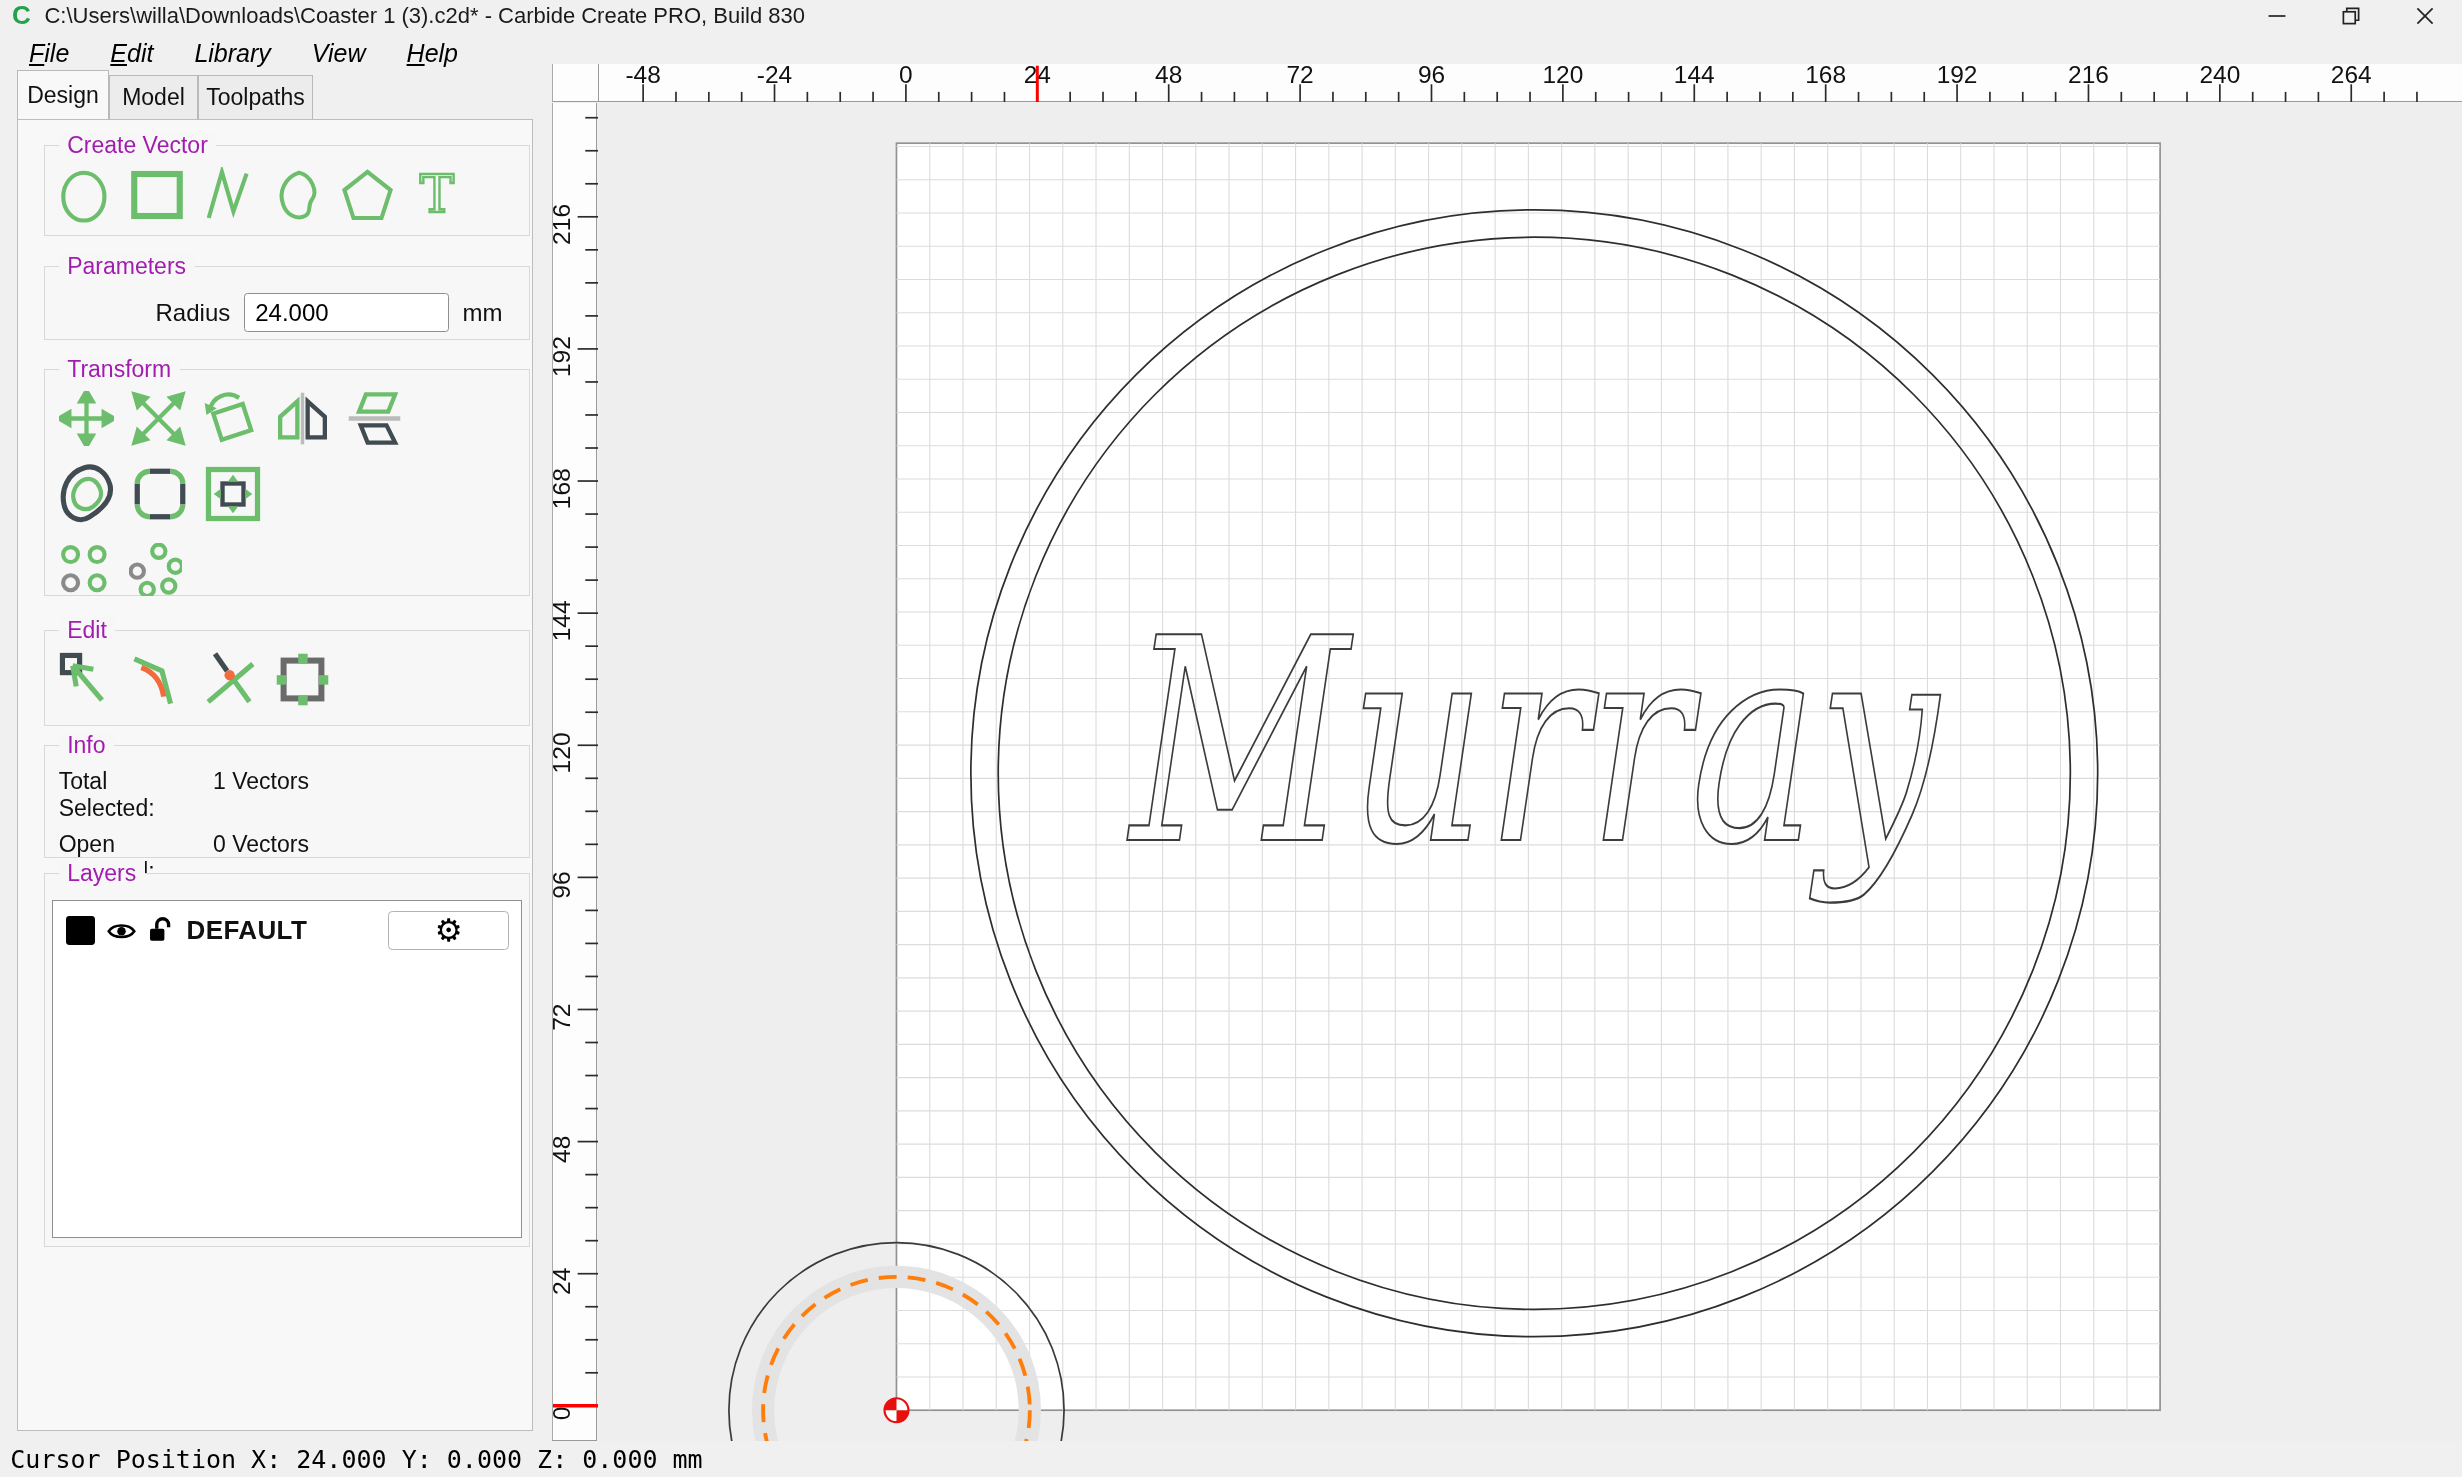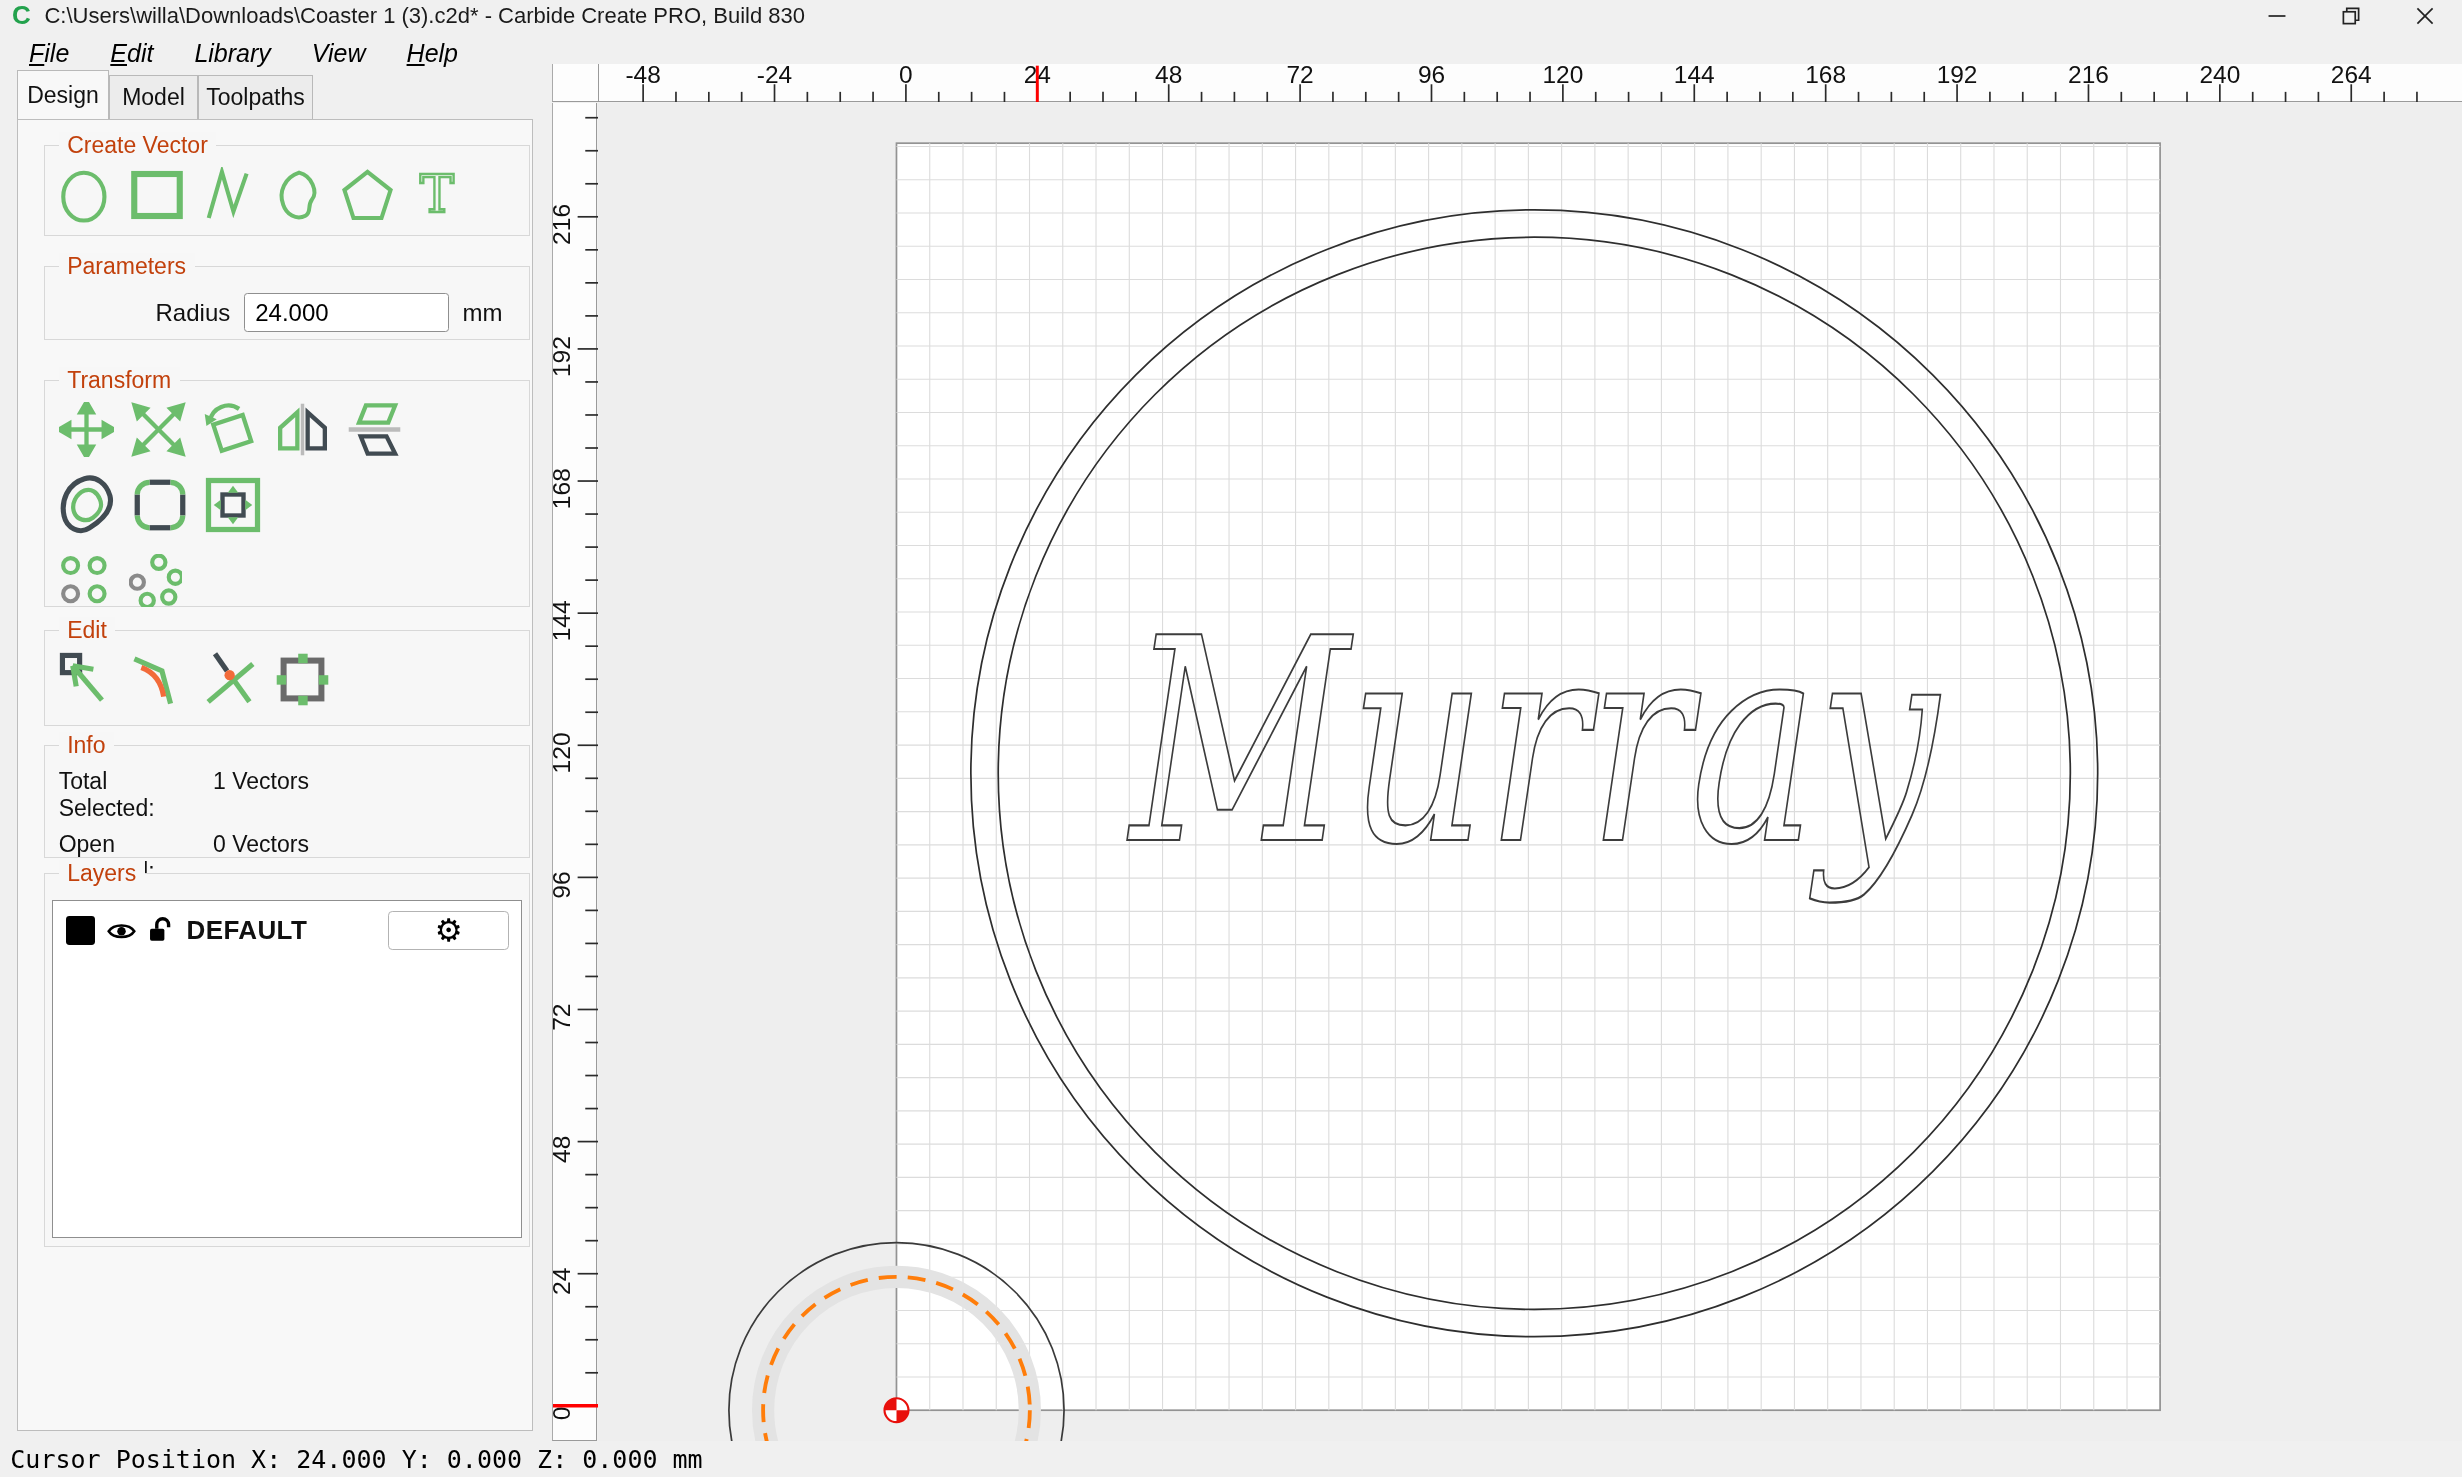--- a/index.html
+++ b/index.html
@@ -25,21 +25,21 @@
   .tab { font-size:23px; text-align:center; border:0.9px solid #b9b9b9; border-bottom:none;
     background:#ececec; padding:7.7px 0 8.5px 0; width:89px; color:#111; }
   .tab.active { background:#f8f8f8; padding:10.3px 0 10.3px 0; width:92px; position:relative; z-index:4; }
   .tab.w-l { width:115px; }
 
   
   .left-pane { position:absolute; left:17px; top:119px; width:516px; height:1312px;
     background:#f8f8f8; border:0.9px solid #bdbdbd; z-index:2; }
   .group { position:absolute; left:26px; width:486px; border:0.9px solid #d8d8d8; background:#f7f7f7; }
   .glabel { position:absolute; top:-14.5px; left:13.7px; background:#f7f7f7; padding:0 8.5px;
-    font-size:23px; color:#c2410c; }
+    font-size:23px; color:#a21caf; }
   .toolrow { display:flex; align-items:center; gap:17px; padding:20.5px 13.7px 8.5px 13.7px; }
   .toolrow.tight { padding-top:10.3px; }
   .toolbtn { display:flex; align-items:center; justify-content:center; }
 
   
   .param-row { display:flex; align-items:center; justify-content:flex-end; gap:13.7px; padding:26px 15.4px 12px 0; }
   .param-label { font-size:24px; }
   .param-input { width:205px; height:39px; background:#fff; border:0.9px solid #8f8f8f; border-radius:3.4px;
     font-size:24px; padding:0 10.3px; font-family:"Liberation Sans",sans-serif; }
   .param-unit { font-size:24px; width:51px; }
@@ -156,21 +156,21 @@
 
   <div class="group" style="top:146px; height:74px;">
     <span class="glabel">Parameters</span>
     <div class="param-row">
       <span class="param-label">Radius</span>
       <input class="param-input" value="24.000" style="">
       <span class="param-unit">mm</span>
     </div>
   </div>
 
-  <div class="group" style="top:249px; height:227px;margin-top:11px;">
+  <div class="group" style="top:249px; height:227px;">
     <span class="glabel">Transform</span>
     <div class="toolrow">
       <span class="toolbtn">
         <svg width="55" height="55" viewBox="0 0 64 64">
           <g stroke="#6cbd6c" stroke-width="5" fill="#6cbd6c">
             <line x1="32" y1="10" x2="32" y2="54"></line>
               <line x1="10" y1="32" x2="54" y2="32"></line>
             <polygon points="32,0 25,12 39,12"></polygon>
               <polygon points="32,64 25,52 39,52"></polygon>
             <polygon points="0,32 12,25 12,39"></polygon>

